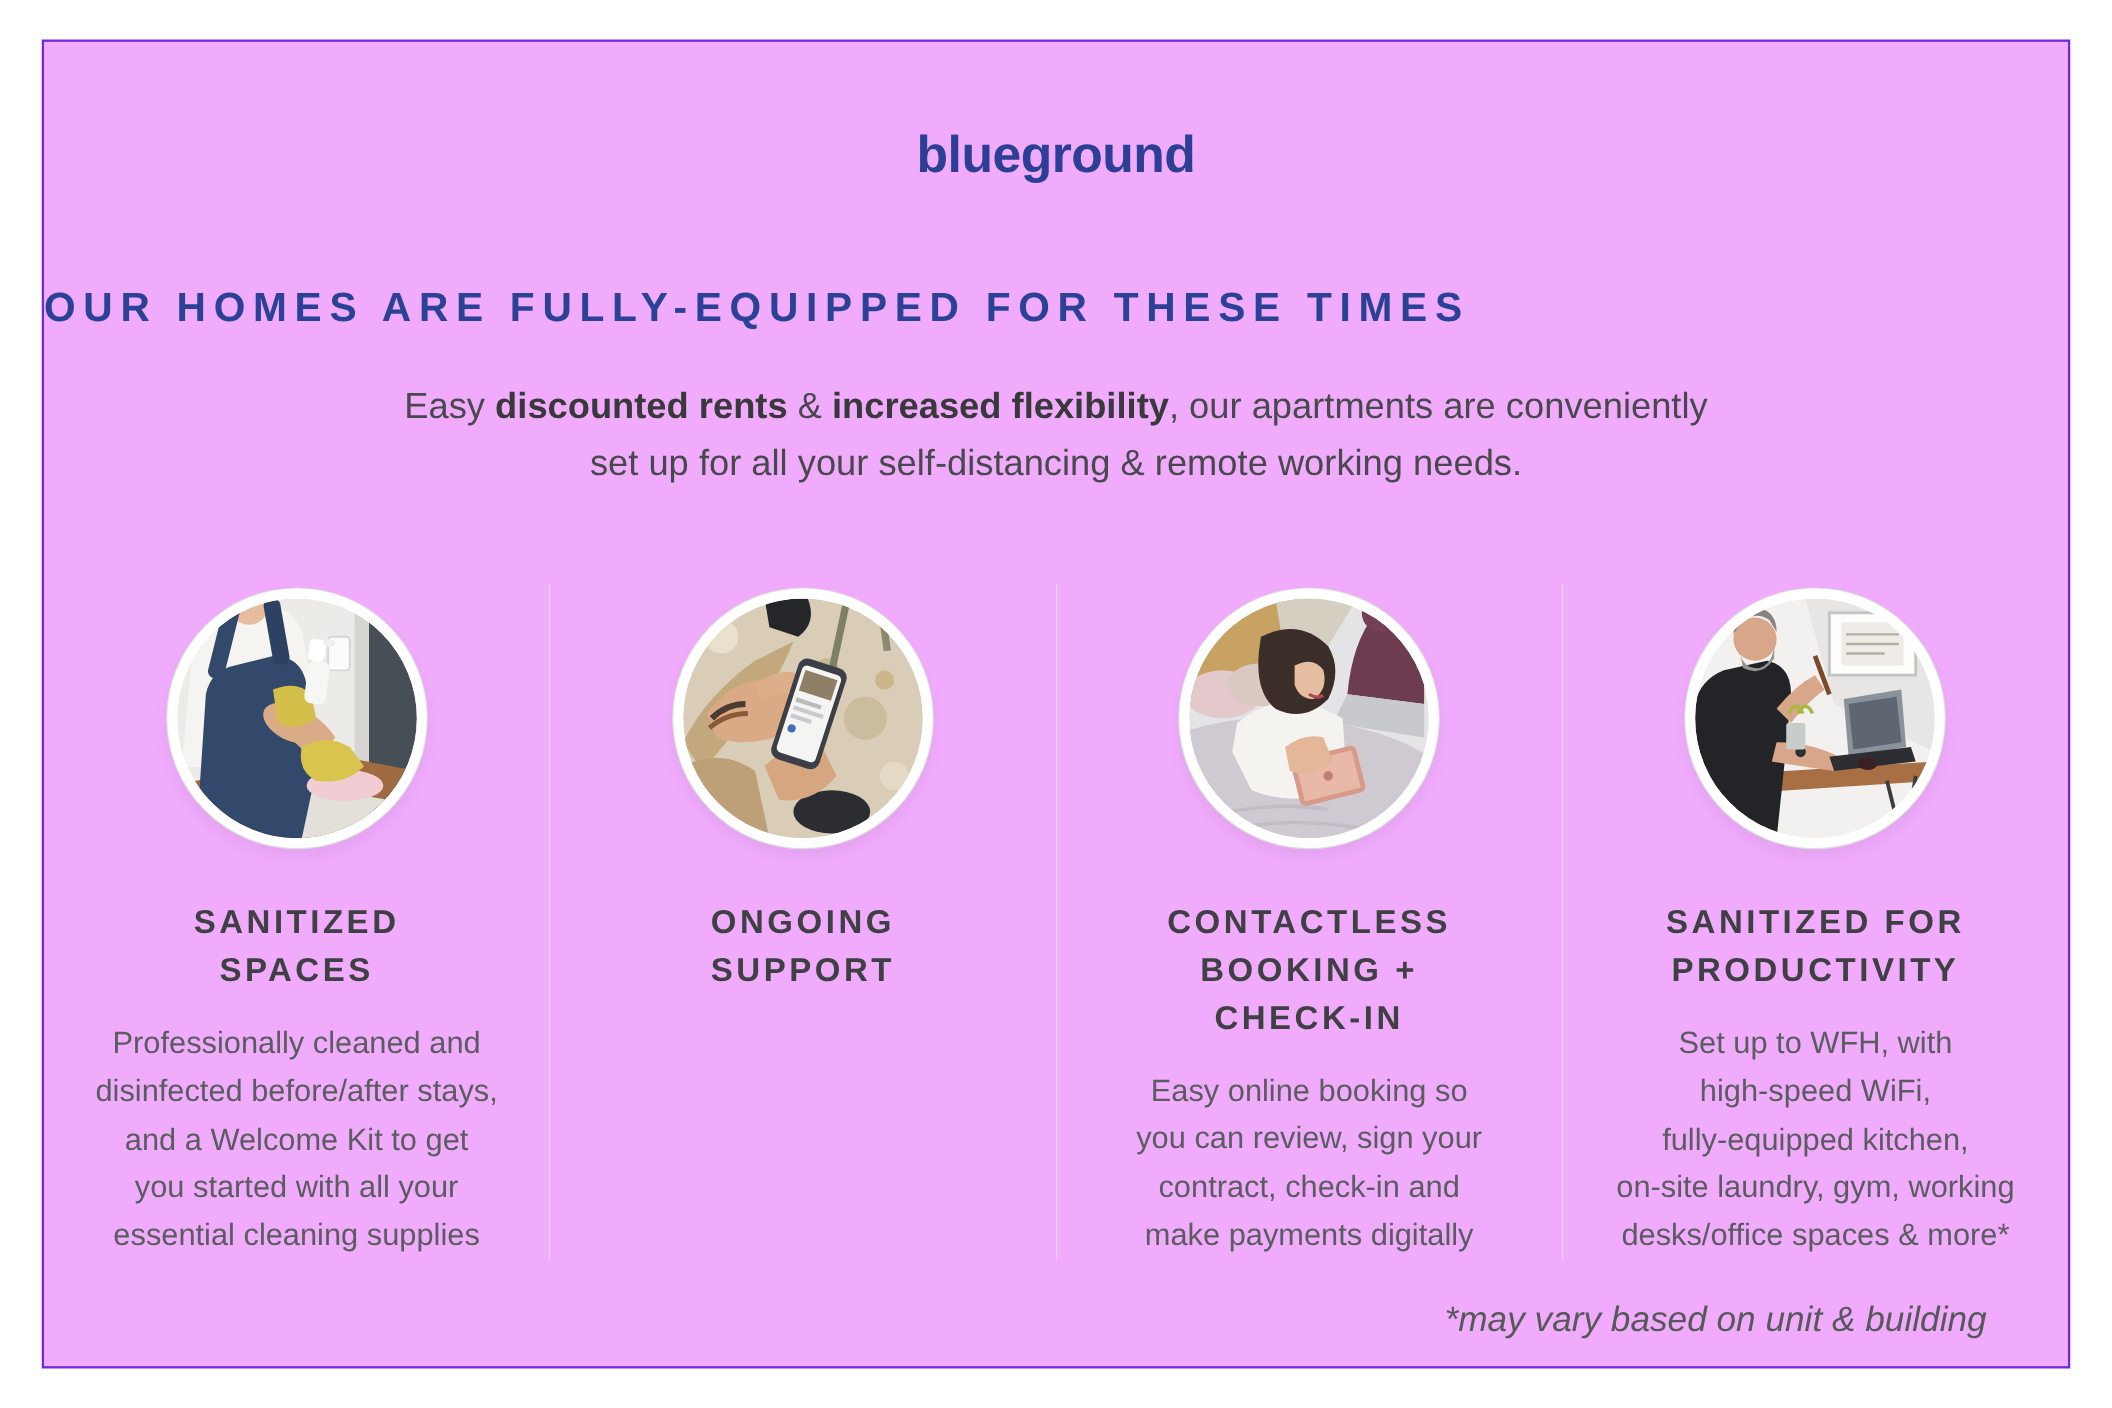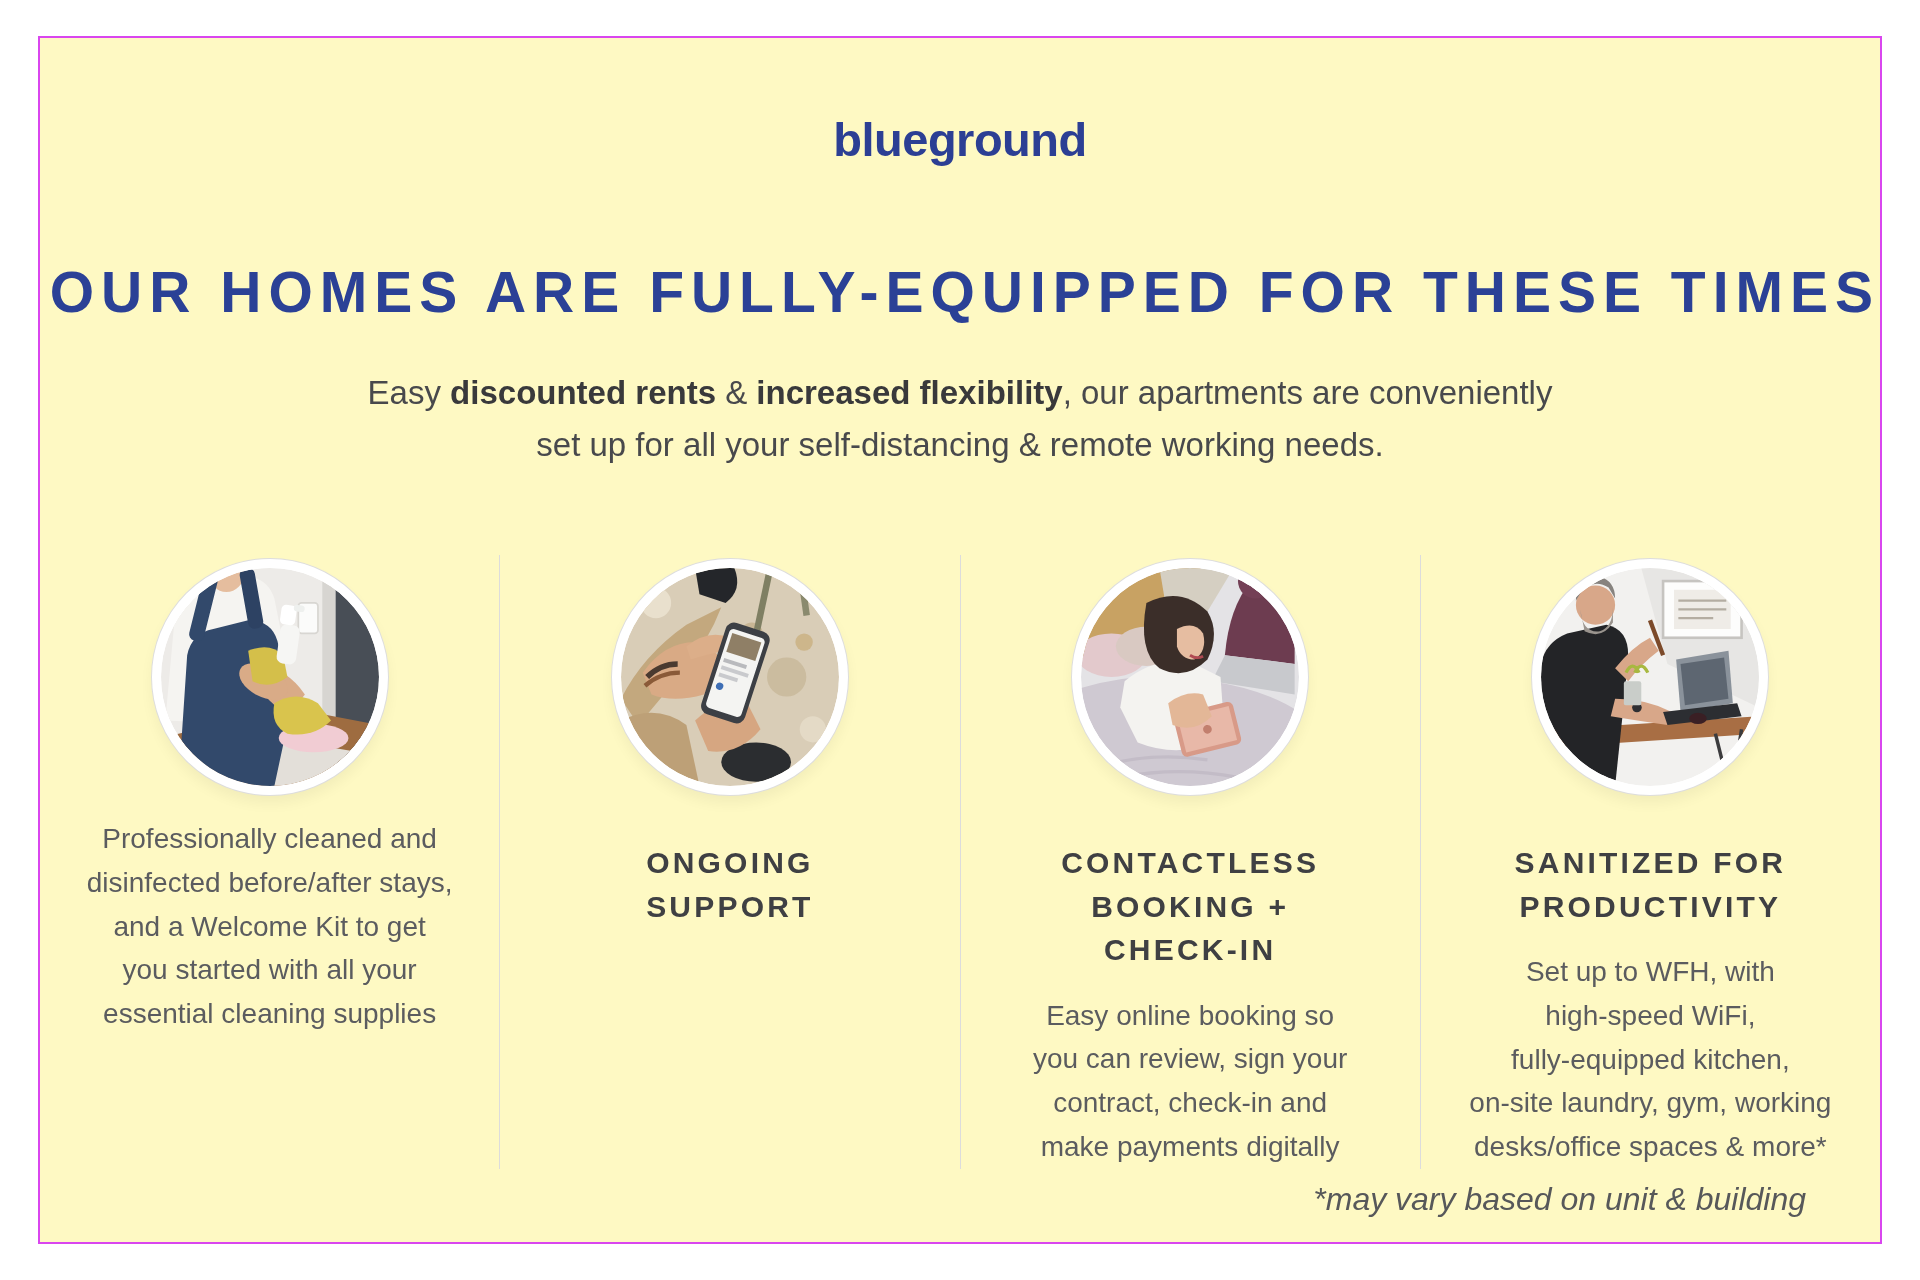--- a/index.html
+++ b/index.html
@@ -10,37 +10,37 @@
     position: relative;
     width: 1920px;
     height: 1280px;
     background: #ffffff;
     overflow: hidden;
   }
 
   .card {
     position: absolute;
     top: 36px; left: 38px; right: 38px; bottom: 36px;
-    background: #fef9c3;
-    border: 2px solid #d946ef;
+    background: #f0abfc;
+    border: 2px solid #6d28d9;
   }
 
   .brand {
     padding-top: 74px;
     text-align: center;
     font-size: 47px;
     font-weight: 800;
     letter-spacing: -0.5px;
     color: #2c3f94;
   }
 
   .headline {
     margin-top: 92px;
-    text-align: right;
-    font-size: 57px;
+    text-align: left;
+    font-size: 37px;
     font-weight: 800;
     letter-spacing: 7px;
     color: #2b4196;
   }
 
   .intro {
     margin-top: 42px;
     text-align: center;
     font-size: 33px;
     line-height: 1.58;
@@ -132,20 +132,22 @@
             <path d="M44 44 Q58 46 66 58 L58 68 Q48 60 42 52 Z" fill="#d9ab87"></path>
             <ellipse cx="47" cy="52" rx="12" ry="7" fill="#d9ab87" transform="rotate(28 47 52)"></ellipse>
             <path d="M40 38 Q50 34 56 40 L58 50 Q50 56 42 52 Z" fill="#d4bf4a"></path>
             <rect x="54" y="26" width="9" height="18" rx="3" fill="#f6f6f4" transform="rotate(8 58 34)"></rect>
             <rect x="55" y="17" width="7" height="9" rx="2" fill="#ffffff" transform="rotate(8 58 21)"></rect>
             <rect x="61" y="17" width="5" height="3" rx="1.5" fill="#eef0ee" transform="rotate(8 63 18)"></rect>
             <ellipse cx="70" cy="78" rx="16" ry="6.5" fill="#f1ccd3"></ellipse>
             <path d="M52 62 Q62 56 72 62 L78 70 Q70 78 58 76 Q50 72 52 62 Z" fill="#d9c44d"></path>
           </svg>
         </div>
+        <div class="feature-title">SANITIZED
+SPACES</div>
         <div class="feature-body">Professionally cleaned and
 disinfected before/after stays,
 and a Welcome Kit to get
 you started with all your
 essential cleaning supplies</div>
       </div>
 
       <div class="feature">
         <div class="photo-ring">
           <svg viewBox="0 0 100 100" preserveAspectRatio="xMidYMid slice" aria-hidden="true">

